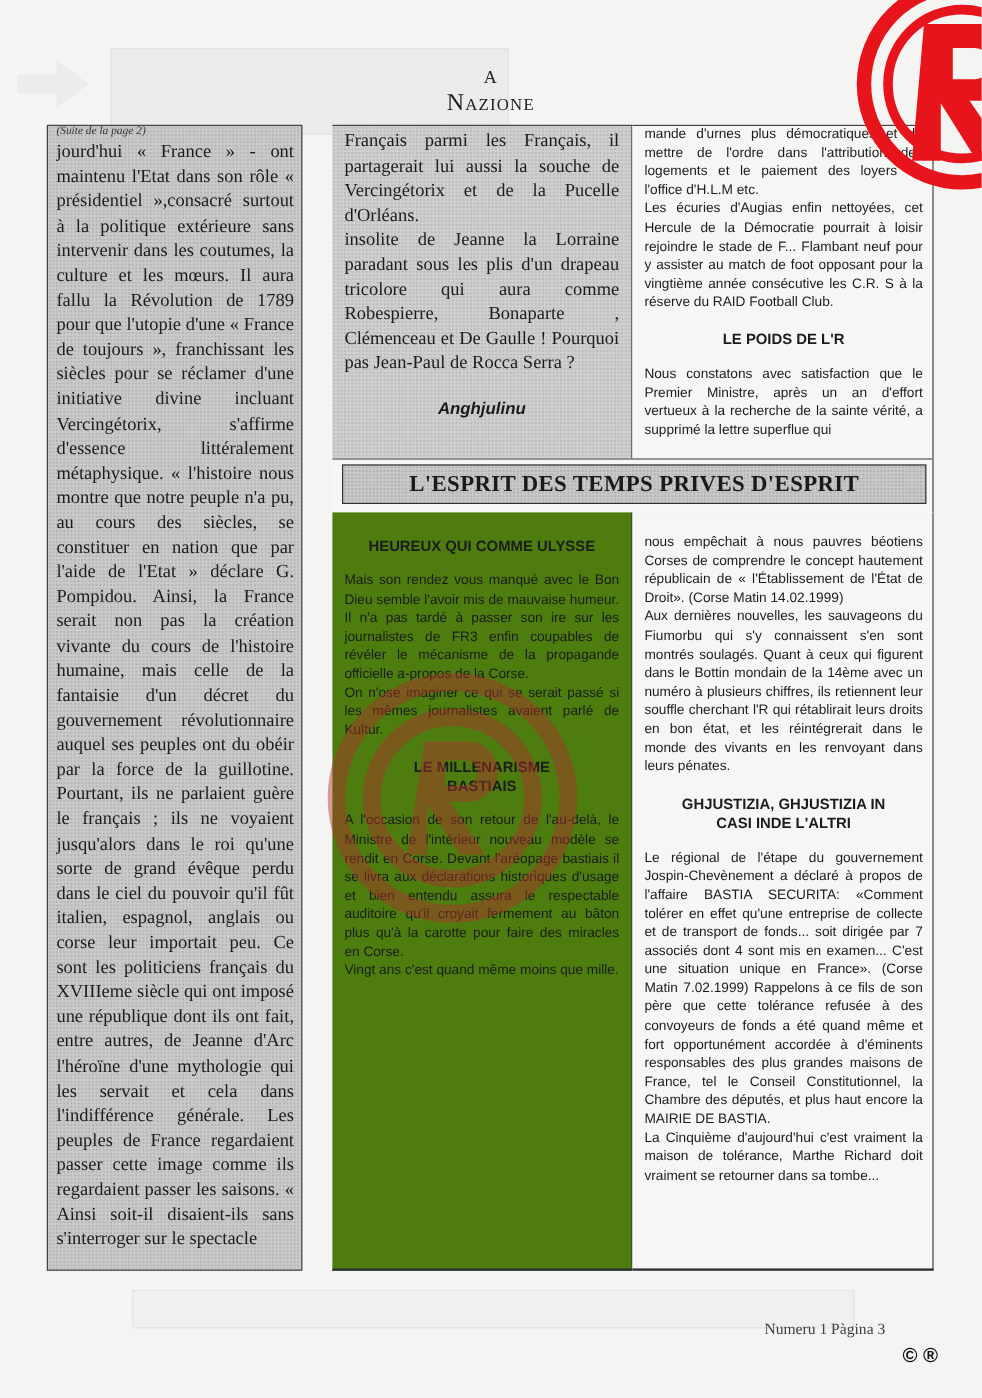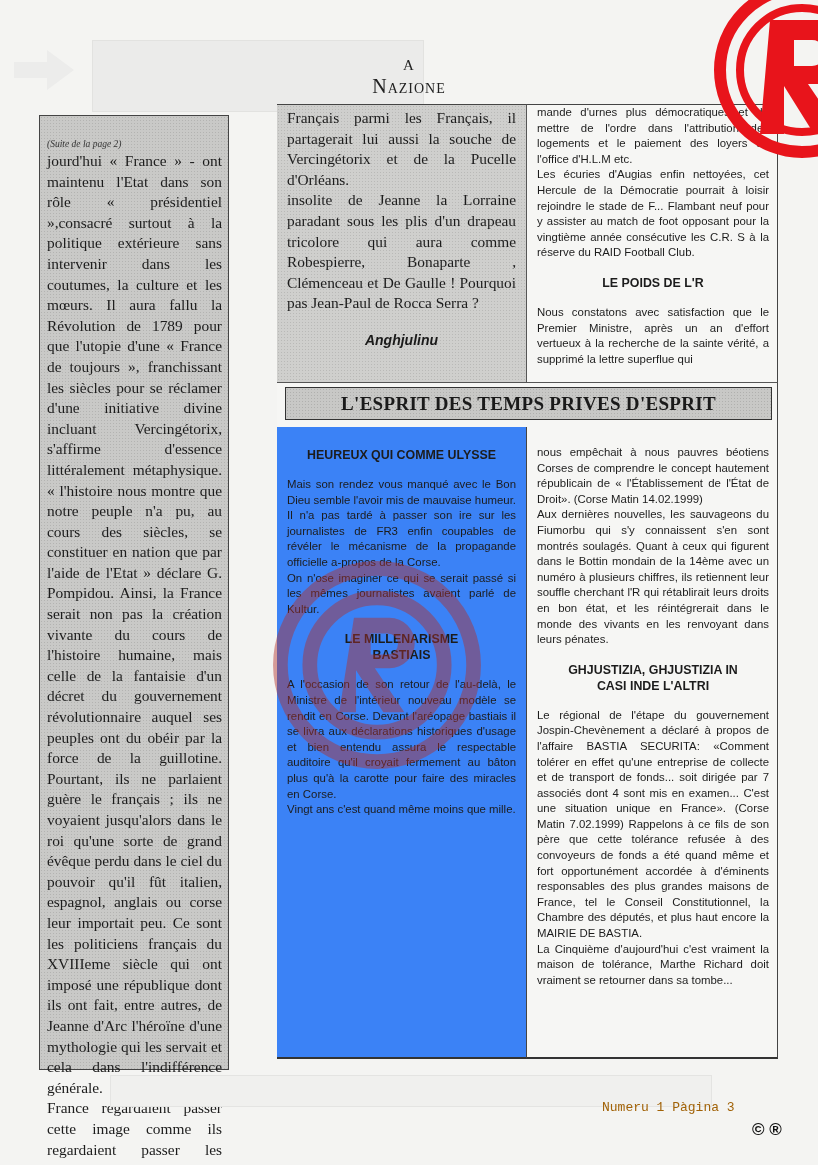--- a/index.html
+++ b/index.html
@@ -20,26 +20,26 @@
     position:absolute; left:0; width:818px; top:58px; text-align:center;
     font-family:"Liberation Serif", serif; color:#222; letter-spacing:1px;
   }
   .masthead .a { font-size:15px; line-height:15px; }
   .masthead .n { font-size:20px; line-height:26px; font-variant:small-caps; }
 
   .frame {
     position:absolute; left:18px; top:104px; width:760px; height:960px;
   }
   .col1 {
-    position:absolute; left:21px; top:11px; width:190px; height:955px;
+    position:absolute; left:21px; top:0; width:213px; height:955px;
     background:#c9c9c7;
     background-image:radial-gradient(#b3b3b1 0.6px, transparent 0.8px);
     background-size:3px 3px;
     border:1px solid #444;
-    padding:23px 6px 0 7px; box-sizing:border-box;
+    padding:0 6px 0 7px; box-sizing:border-box;
   }
   .col2top {
     position:absolute; left:259px; top:0; width:250px; height:278px;
     background:#cfcfcd;
     background-image:radial-gradient(#b9b9b7 0.6px, transparent 0.8px);
     background-size:3px 3px;
     border-top:1px solid #444; border-right:1px solid #555;
     padding:3px 10px 0 10px; box-sizing:border-box;
   }
   .col3top {
@@ -72,38 +72,38 @@
   .banner {
     height:33px; box-sizing:border-box; border:1px solid #333;
     background:#c8c8c6;
     background-image:radial-gradient(#b0b0ae 0.6px, transparent 0.8px);
     background-size:3px 3px;
     display:flex; align-items:center; justify-content:center;
     font-family:"Liberation Serif", serif; font-weight:bold; font-size:19px; letter-spacing:0.3px;
   }
   .lower-mid {
     position:absolute; left:259px; top:323px; width:250px; height:632px;
-    background:#3b82f6; border-right:1px solid #444; border-bottom:2px solid #333;
+    background:#4d7c0f; border-right:1px solid #444; border-bottom:2px solid #333;
     padding:20px 10px 0 10px; box-sizing:border-box; overflow:hidden;
   }
   .lower-right {
     position:absolute; left:509px; top:323px; width:251px; height:632px;
     background:#f6f6f4; border-right:1px solid #444; border-bottom:2px solid #333;
     padding:18px 8px 0 10px; box-sizing:border-box;
   }
   .watermark {
     position:absolute; left:272px; top:560px; width:210px; height:210px;
     pointer-events:none; opacity:0.45;
   }
   .stamp {
     position:absolute; left:712px; top:-10px; width:140px; height:170px; pointer-events:none;
   }
   .footer {
-    position:absolute; left:602px; top:1100px; font-size:13px;
-    font-family:Liberation Mono, monospace; color:#a16207;
+    position:absolute; left:637px; top:1100px; font-size:13px;
+    font-family:Liberation Serif, serif; color:#404040;
   }
   .cr {
     position:absolute; left:752px; top:1120px; font-size:17px;
     font-family:"Liberation Sans", sans-serif; color:#111; font-weight:bold;
   }
   .ghost-bottom {
     position:absolute; left:110px; top:1075px; width:600px; height:30px;
     border:1px solid #e4e4e2; background:#f0f0ee;
   }
   .gap { height:14px; }

